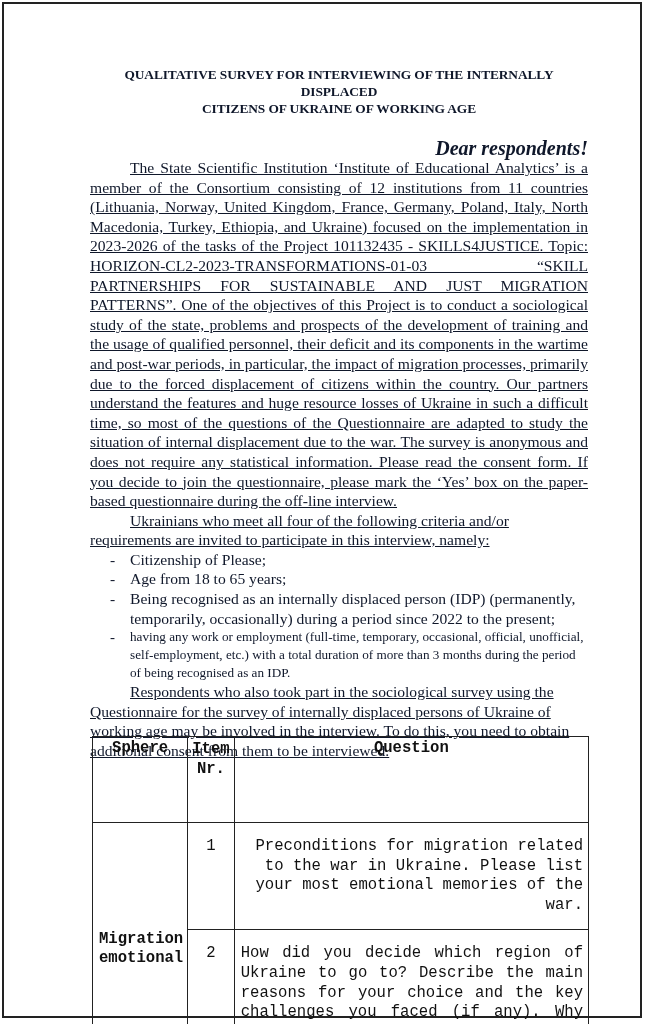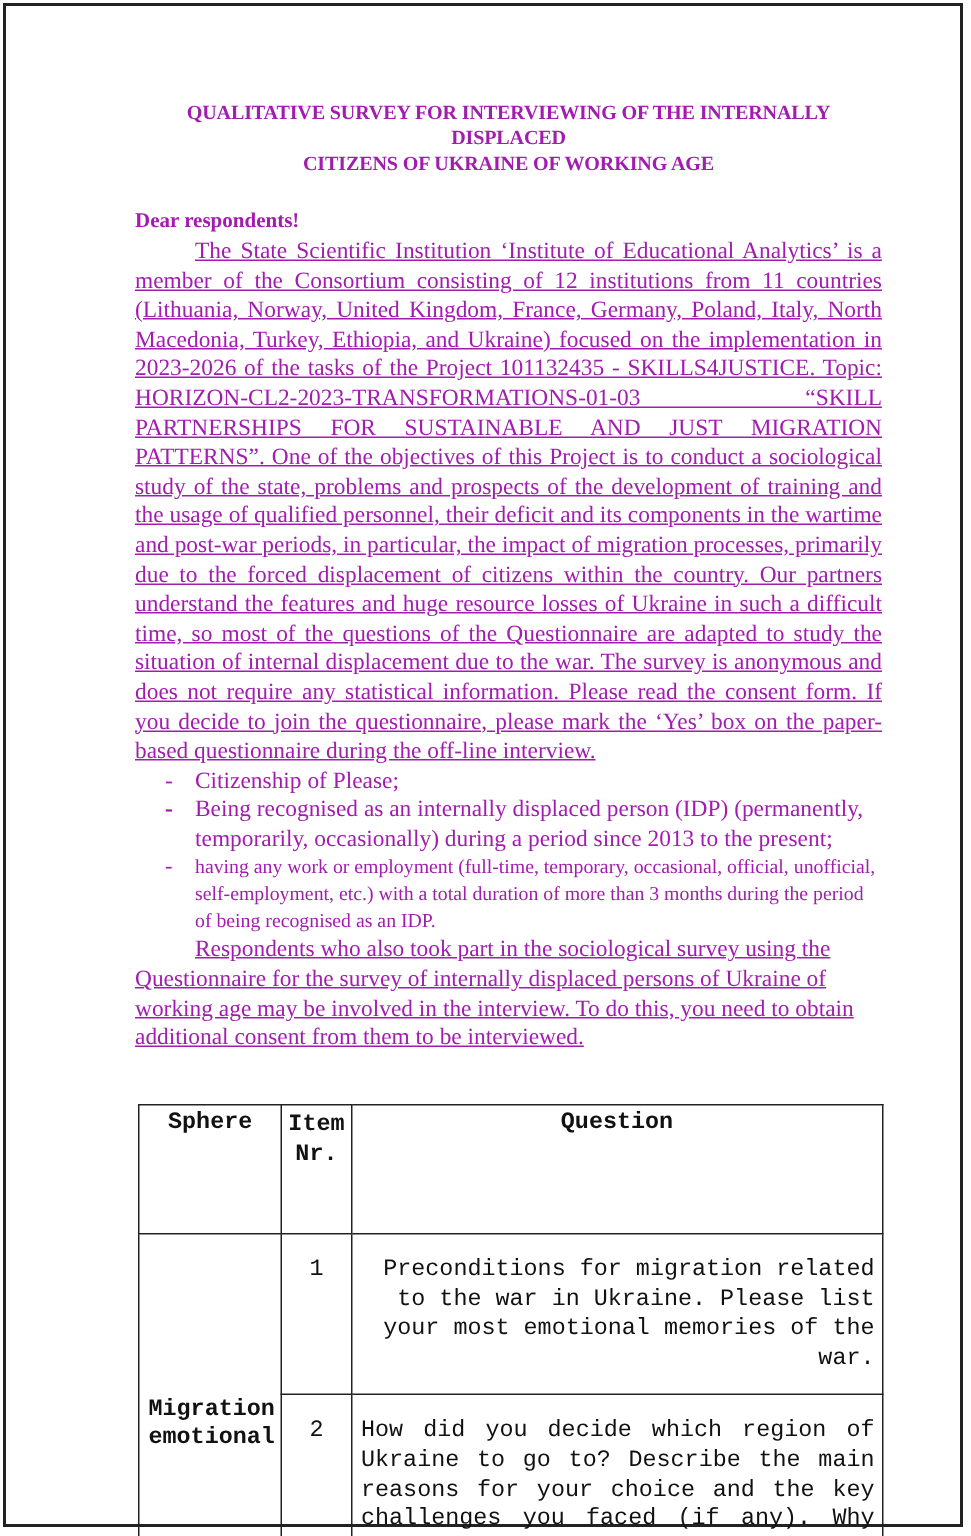--- a/index.html
+++ b/index.html
@@ -4,29 +4,30 @@
 <style>
   html, body { margin: 0; padding: 0; background: #ffffff; }
   body { width: 647px; height: 1024px; position: relative; overflow: hidden; }
   .page {
     position: absolute; left: 2px; top: 2px; width: 640px; height: 1016px;
     border: 2px solid #222; box-sizing: border-box; background: #fff;
   }
   .content {
     position: absolute; left: 90px; top: 66px; width: 498px;
     font-family: "Liberation Serif", "DejaVu Serif", serif;
-    color: #a21caf; font-size: 15.6px; line-height: 19.6px;
+    color: #0f172a; font-size: 15.6px; line-height: 19.6px;
   }
   .title {
     font-weight: bold; text-align: center; font-size: 13.4px; line-height: 17px;
     margin: 0; padding: 0; letter-spacing: -0.1px;
   }
   .greeting {
-    font-weight: bold; text-align: left; font-size: 14px; margin: 21px 0 0 0;
+    font-weight: bold; text-align: right; font-size: 20px; margin: 21px 0 0 0;
     line-height: 20px;
+    font-style: italic;
   }
   p.para { margin: 0; text-align: justify; text-indent: 40px; text-decoration: underline; }
   p.para.left { text-align: left; }
   ul.criteria { list-style: none; margin: 0; padding: 0; }
   ul.criteria li { position: relative; padding-left: 40px; margin: 0; text-align: left; }
   ul.criteria li .dash { position: absolute; left: 20px; top: 0; }
   ul.criteria li.small { font-size: 13.2px; line-height: 18px; }
   ul.criteria li.small .dash { font-size: 15px; }
 
   table.q {
@@ -50,31 +51,33 @@
 <div class="page">
 </div>
 
 <div class="content">
   <p class="title">
     <span>QUALITATIVE SURVEY FOR INTERVIEWING OF THE INTERNALLY DISPLACED</span><br>
     <span>CITIZENS OF UKRAINE OF WORKING AGE</span>
   </p>
   <p class="greeting">Dear respondents!</p>
   <p class="para">The State Scientific Institution ‘Institute of Educational Analytics’ is a member of the Consortium consisting of 12 institutions from 11 countries (Lithuania, Norway, United Kingdom, France, Germany, Poland, Italy, North Macedonia, Turkey, Ethiopia, and Ukraine) focused on the implementation in 2023-2026 of the tasks of the Project 101132435 - SKILLS4JUSTICE. Topic: HORIZON-CL2-2023-TRANSFORMATIONS-01-03 “SKILL PARTNERSHIPS FOR SUSTAINABLE AND JUST MIGRATION PATTERNS”. One of the objectives of this Project is to conduct a sociological study of the state, problems and prospects of the development of training and the usage of qualified personnel, their deficit and its components in the wartime and post-war periods, in particular, the impact of migration processes, primarily due to the forced displacement of citizens within the country. Our partners understand the features and huge resource losses of Ukraine in such a difficult time, so most of the questions of the Questionnaire are adapted to study the situation of internal displacement due to the war. The survey is anonymous and does not require any statistical information. Please read the consent form. If you decide to join the questionnaire, please mark the ‘Yes’ box on the paper-based questionnaire during the off-line interview.</p>
+  <p class="para left">Ukrainians who meet all four of the following criteria and/or requirements are invited to participate in this interview, namely:</p>
   <ul class="criteria">
     <li>
       <span class="dash">-</span>
       <span>Citizenship of Please;</span>
     </li>
     <li>
       <span class="dash">-</span>
+      <span>Age from 18 to 65 years;</span>
     </li>
     <li>
       <span class="dash">-</span>
-      <span>Being recognised as an internally displaced person (IDP) (permanently, temporarily, occasionally) during a period since 2013 to the present;</span>
+      <span>Being recognised as an internally displaced person (IDP) (permanently, temporarily, occasionally) during a period since 2022 to the present;</span>
     </li>
     <li class="small">
       <span class="dash">-</span>
       <span>having any work or employment (full-time, temporary, occasional, official, unofficial, self-employment, etc.) with a total duration of more than 3 months during the period of being recognised as an IDP.</span>
     </li>
   </ul>
   <p class="para left">Respondents who also took part in the sociological survey using the Questionnaire for the survey of internally displaced persons of Ukraine of working age may be involved in the interview. To do this, you need to obtain additional consent from them to be interviewed.</p>
 </div>
 
 <table class="q">

